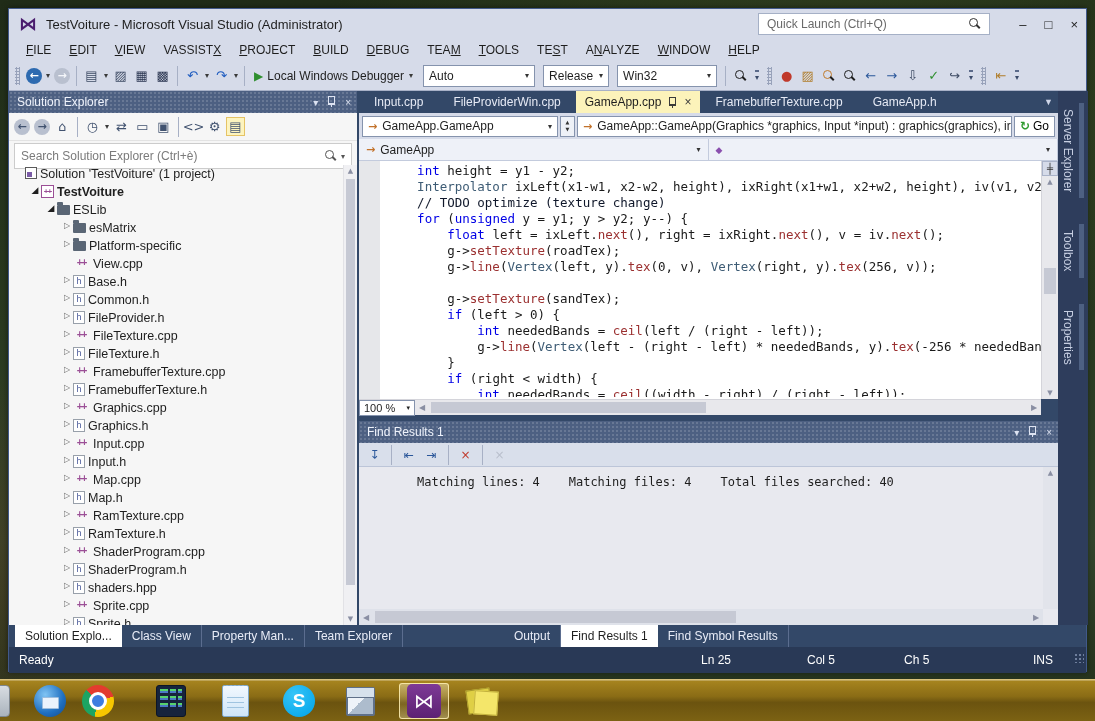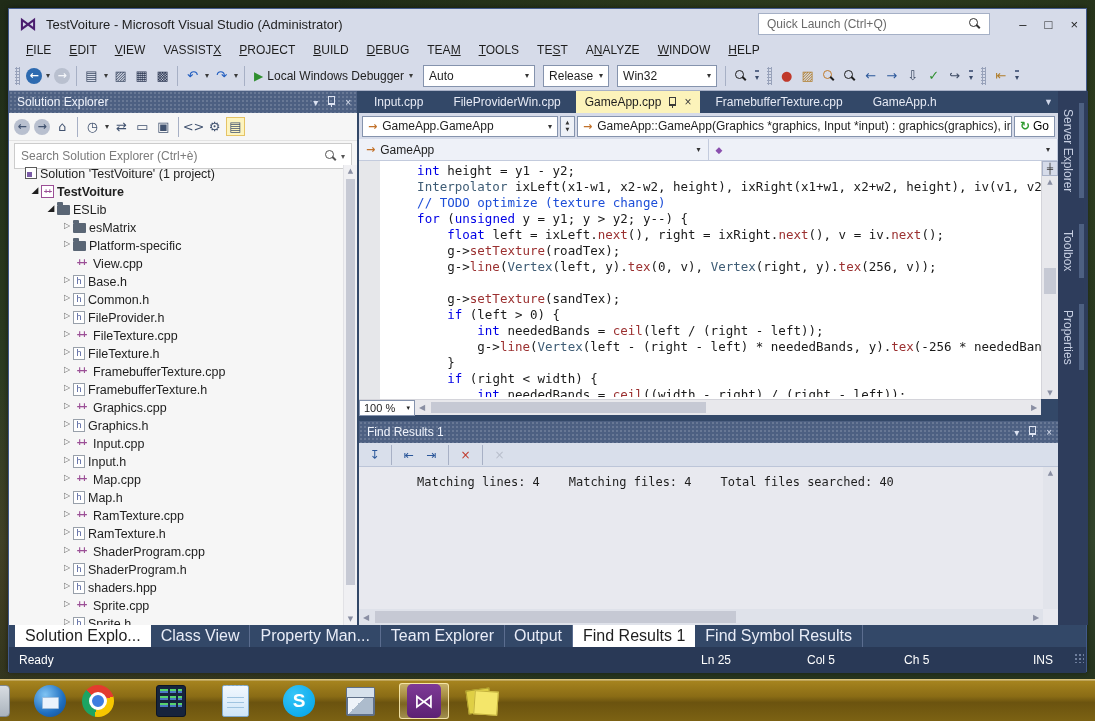--- a/index.html
+++ b/index.html
@@ -101,21 +101,21 @@
 
 .nav2{position:absolute;top:48px;left:0;right:0;height:22px;background:#eef1f8;border-bottom:1px solid #c3cbdd;display:flex;font-size:12px;color:#1e1e1e}
 .nav2 .half{flex:1;display:flex;align-items:center;padding:0 7px;border-right:1px solid #c3cbdd;overflow:hidden;white-space:nowrap;min-width:0}
 .method-ic{color:#8a4fae;font-size:9px;margin-right:6px;font-family:"DejaVu Sans",sans-serif}
 
 .code-area{position:absolute;top:70px;left:0;right:17px;bottom:226px;background:#fff;display:flex;overflow:hidden}
 .gutter{width:21px;background:#e6e7ea;flex:none}
 .code{flex:1;overflow:hidden;padding:2px 0 0 7px;font-family:"DejaVu Sans Mono","Liberation Mono",monospace;font-size:12.5px;line-height:16px;color:#1a1a1a;white-space:pre}
 .cl{height:16px;overflow:hidden}
 .cl.clipped{height:10px}
-.sx-p{color:#1a1a1a}.sx-k{color:#0000e6}.sx-c{color:#1d4ed8}.sx-t{color:#3e5c75}.sx-m{color:#9b3030}
+.sx-p{color:#1a1a1a}.sx-k{color:#0000e6}.sx-c{color:#0f172a}.sx-t{color:#3e5c75}.sx-m{color:#9b3030}
 
 .ed-vscroll{position:absolute;top:70px;right:0;width:17px;bottom:226px;background:#e8e8ec;border-left:1px solid #d4d4da}
 .ed-split{position:absolute;top:0;left:0;right:0;height:15px;background:#d6dbe9;border:1px solid #aab3c9;font-size:10px;color:#333;text-align:center;line-height:13px;font-family:"DejaVu Sans",sans-serif}
 .ed-vscroll .up{top:17px}
 .ed-vscroll .down{bottom:2px}
 .ed-vscroll .sb-thumb{position:absolute;left:2px;right:2px;top:45%;height:26px;background:#c6c9d4}
 
 .ed-hscroll{position:absolute;left:0;right:17px;bottom:210px;height:16px;background:#e8e8ec;border-top:1px solid #d4d4da;display:flex;align-items:center}
 .zoom-combo{width:56px;height:16px;background:#fff;border:1px solid #8593ad;font-size:11px;display:flex;align-items:center;padding:0 4px;color:#1e1e1e;flex:none}
 .zoom-combo .dd{margin-left:auto;font-size:7px}
@@ -131,21 +131,21 @@
 .fr-vscroll{position:absolute;top:46px;right:0;width:15px;bottom:16px;background:#e2e4eb}
 .fr-hscroll{position:absolute;left:0;right:15px;bottom:0;height:16px;background:#dfe2ea;display:flex;align-items:center}
 .fr-hscroll .h-track .sb-thumb{width:55%;left:2px}
 
 
 .side-strip{position:absolute;left:1049px;top:82px;width:30px;height:534px;background:#2e3d5c;padding-top:6px}
 .side-tab{writing-mode:vertical-rl;color:#c7cfe2;font-size:12px;padding:12px 0;margin:0 0 14px 3px;position:relative;white-space:nowrap}
 .side-tab::after{content:"";position:absolute;right:-9px;top:6px;bottom:6px;width:5px;background:#4d6082}
 
 
-.bottom-tabs{position:absolute;top:616px;height:22px;display:flex;font-size:16px;color:#e8ecf7}
+.bottom-tabs{position:absolute;top:616px;height:22px;display:flex;font-size:12px;color:#e8ecf7}
 .bt-left{left:6px}
 .bt-right{left:495px}
 .btab{padding:0 10px;line-height:22px;border-right:1px solid rgba(140,155,190,.45);white-space:nowrap}
 .btab.active{background:#fff;color:#1e1e1e;border-right:none}
 
 
 .statusbar{position:absolute;left:0;right:0;top:638px;height:26px;background:#293956;color:#fff;font-size:12px}
 .statusbar span{position:absolute;top:6px}
 .sb-ready{left:10px}
 .sb-ln{left:692px}.sb-col{left:798px}.sb-ch{left:895px}.sb-ins{left:1024px}

